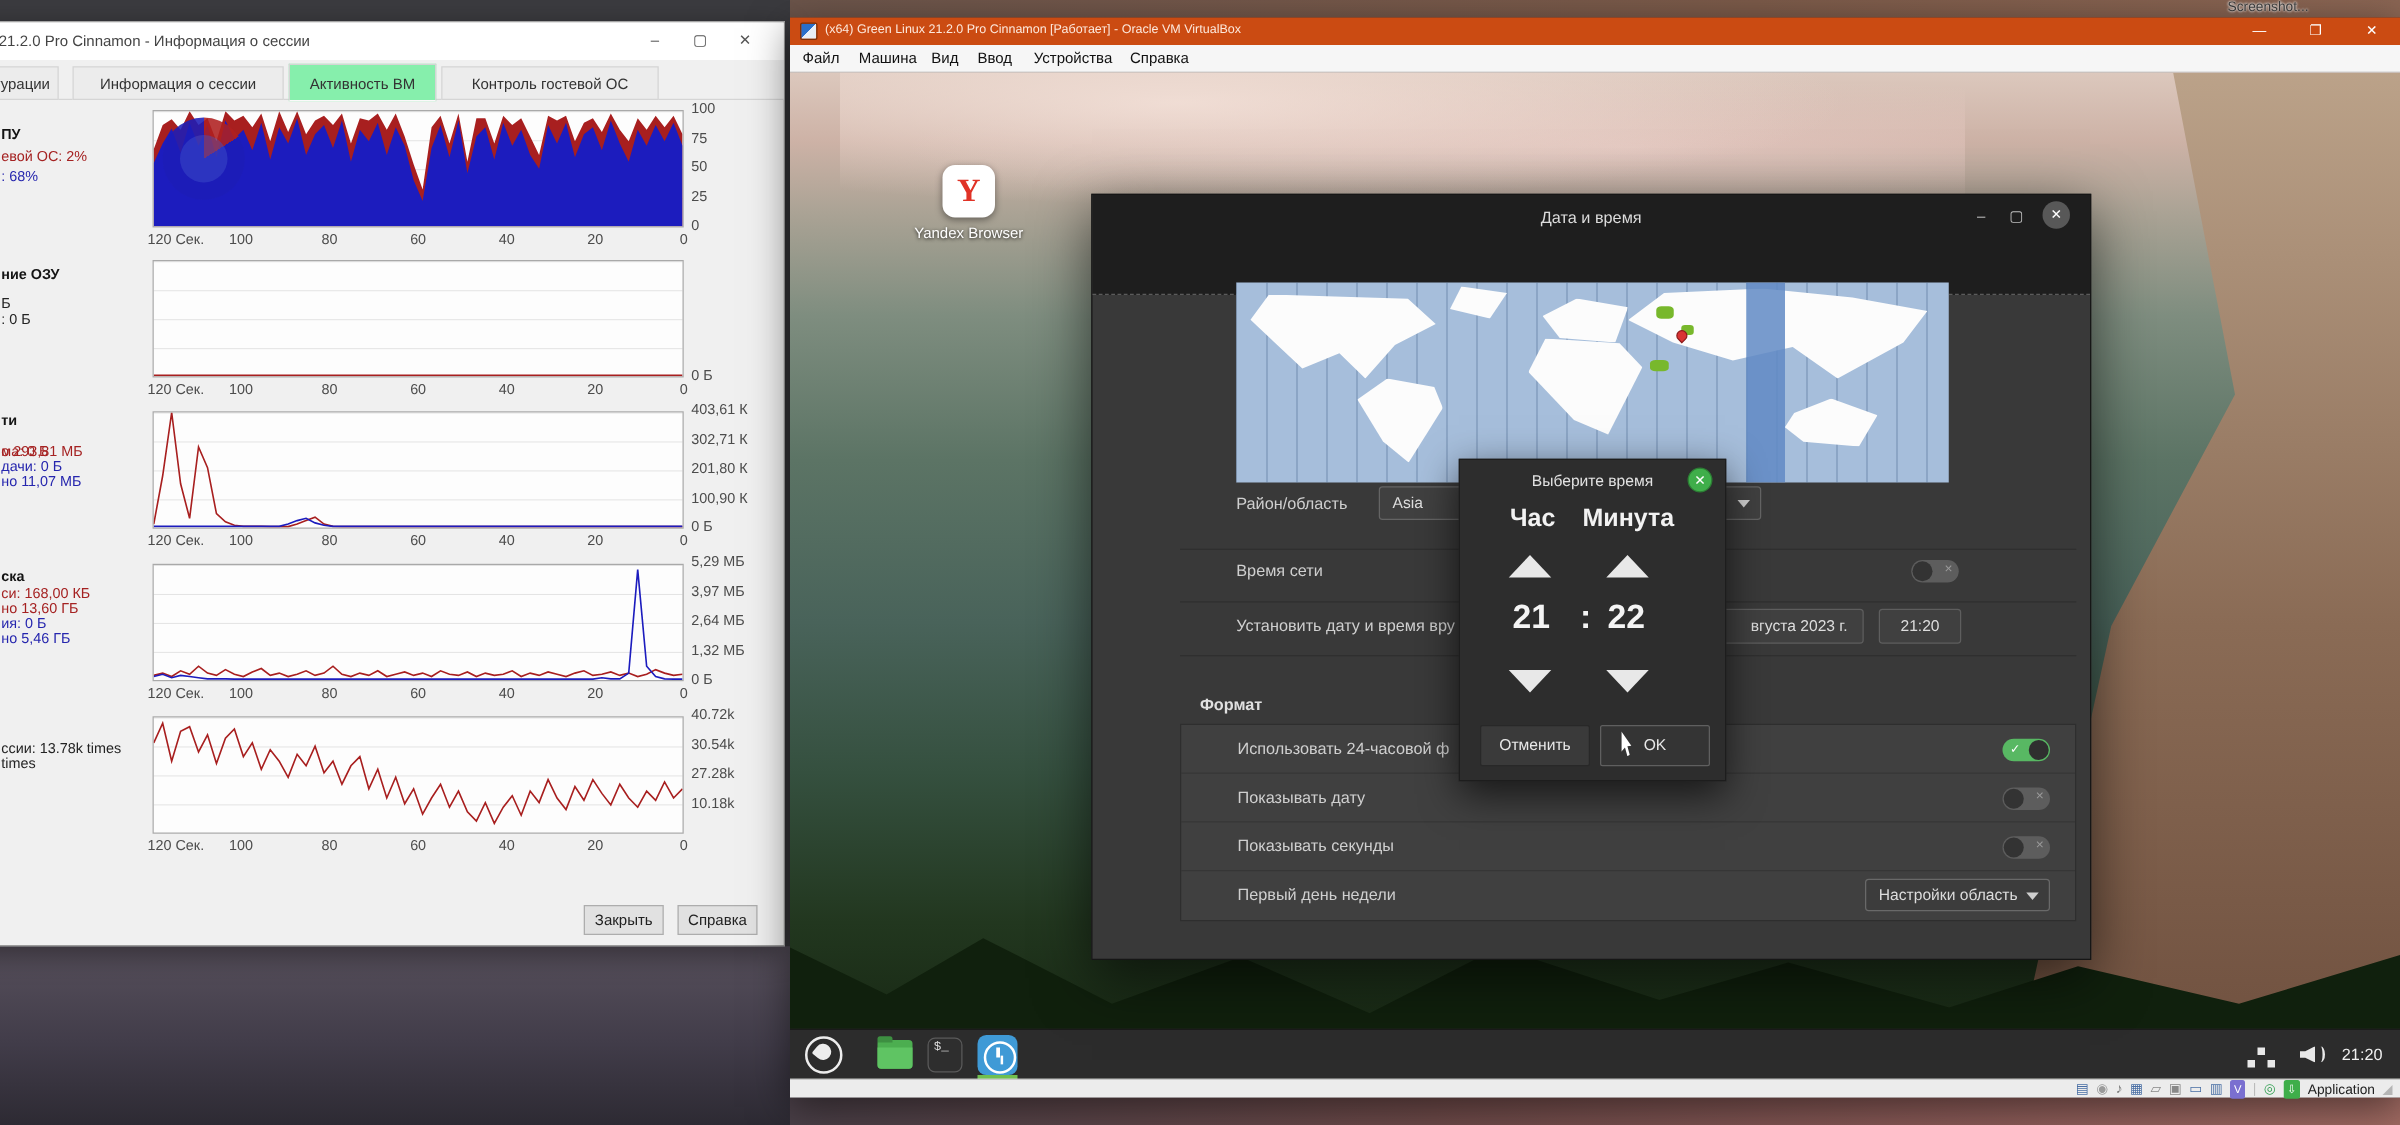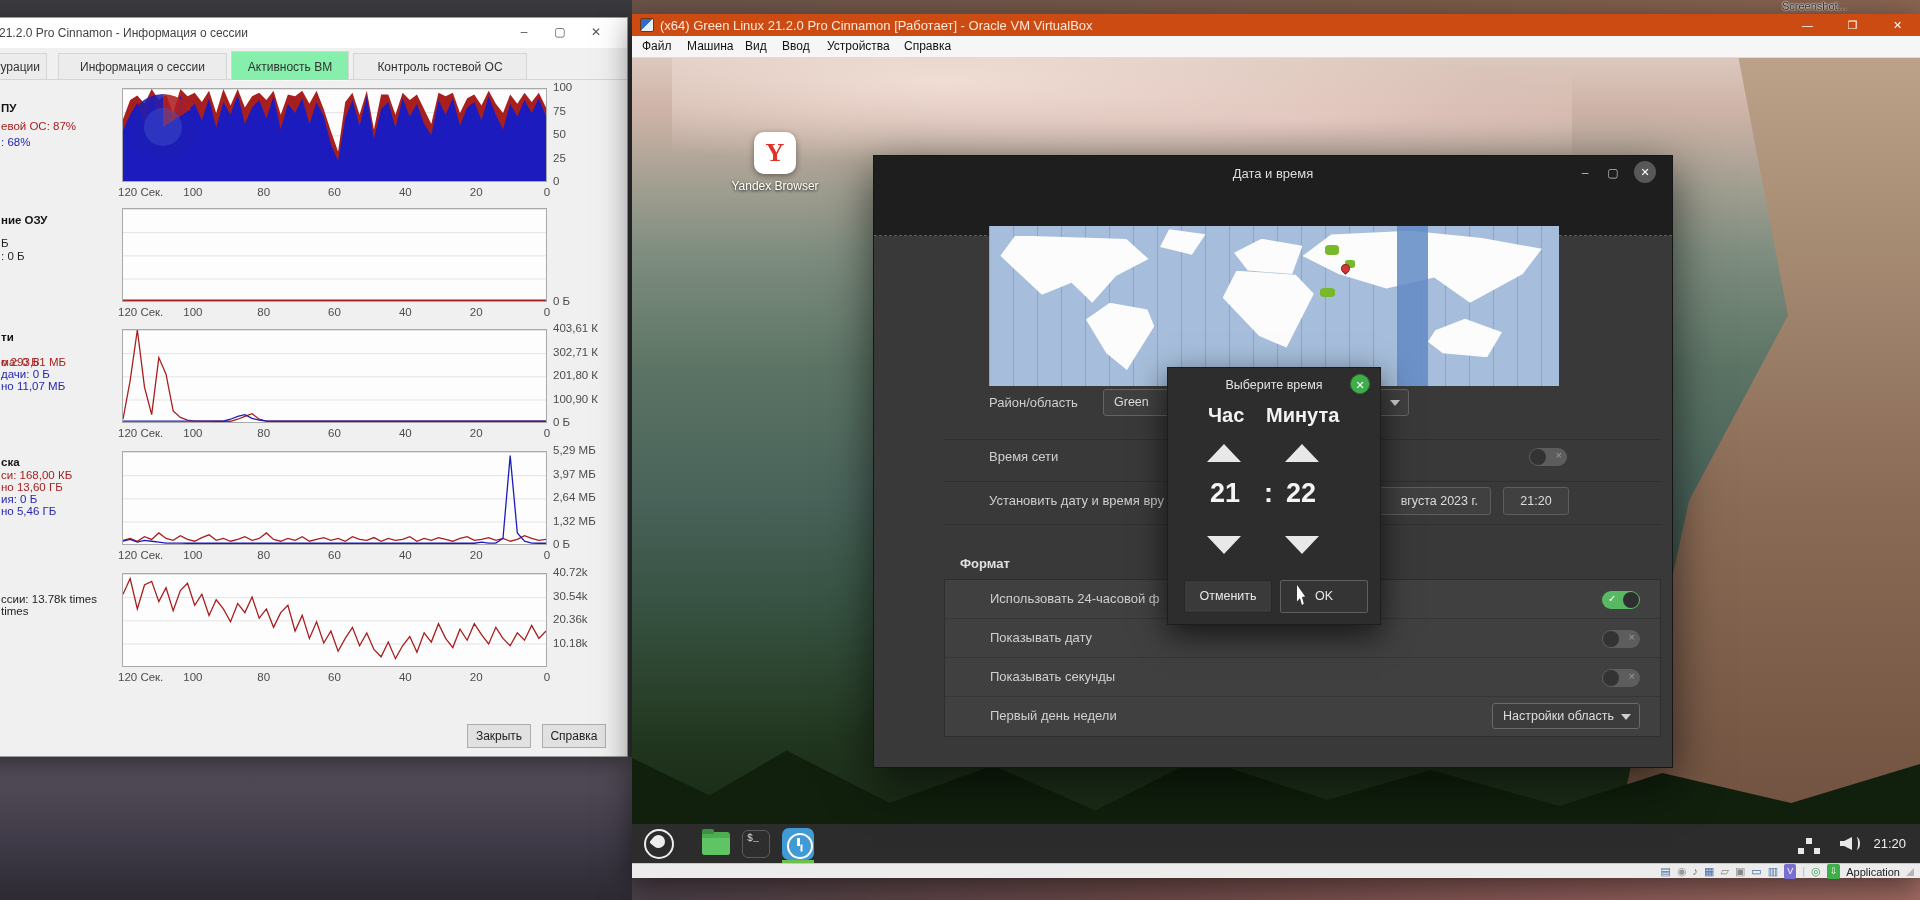--- a/index.html
+++ b/index.html
@@ -45,21 +45,21 @@
   #donut { left:171px; top:76px; width:66px; height:66px; border-radius:50%;
     background:conic-gradient(#b02020 0 16%, #1d1db8 16% 100%); opacity:.88; }
   #donut::after { content:""; position:absolute; left:14px; top:14px; width:38px; height:38px;
     border-radius:50%; background:rgba(70,90,205,.45); }
   .sbtn { position:absolute; width:64px; height:24px; background:#e1e1e1; border:1px solid #adadad;
     font-size:12px; color:#222; text-align:center; line-height:22px; }
 
   
   #vmwin { left:632px; top:14px; width:1288px; height:864px; box-shadow:0 8px 30px rgba(0,0,0,.5); }
   #vm-titlebar { position:absolute; left:0; top:0; width:100%; height:22px; background:#cb4b12; }
-  #vm-title { position:absolute; left:28px; top:4px; color:#fde8dc; font-size:13px; white-space:nowrap; }
+  #vm-title { position:absolute; left:28px; top:4px; color:#fde8dc; font-size:10px; white-space:nowrap; }
   #vm-appicon { position:absolute; left:8px; top:4px; width:14px; height:14px; border-radius:2px;
     background:linear-gradient(135deg,#2a6fc9 50%,#e8eef5 50%); border:1px solid #7c3008; }
   .vm-wbtn { position:absolute; top:0; width:45px; height:22px; color:#fff; font-size:11px;
     text-align:center; line-height:22px; }
   #vm-menubar { position:absolute; left:0; top:22px; width:100%; height:22px; background:#f6f6f6;
     border-bottom:1px solid #dcdcdc; }
   .vm-menu-item { position:absolute; top:3px; font-size:12px; color:#111; }
   #vm-screen { position:absolute; left:0; top:44px; width:1288px; height:805px; overflow:hidden;
     background:linear-gradient(180deg,#dcc8bd 0,#cdb2a6 55px,#a9a294 115px,#7e8d7f 195px,
       #5c7465 310px,#49635a 440px,#35503f 560px,#22371f 680px,#142310 805px); }
@@ -217,21 +217,21 @@
       <span class="wbtn" style="left:619px">✕</span>
     </div>
     <div class="tabbar">
       <span class="tab" style="left:0;width:88px;text-align:right;padding-right:6px">гурации</span>
       <span class="tab" style="left:99px;width:169px">Информация о сессии</span>
       <span class="tab sel" style="left:272px;width:118px">Активность ВМ</span>
       <span class="tab" style="left:394px;width:174px">Контроль гостевой ОС</span>
     </div>
 
     <div class="metric b" style="top:84px">ПУ</div>
-    <div class="metric m-red" style="top:102px">евой ОС: 87%</div>
+    <div class="metric m-red" style="top:102px">евой ОС: 2%</div>
     <div class="metric m-blue" style="top:118px">: 68%</div>
 
     <div class="metric b" style="top:196px">ние ОЗУ</div>
     <div class="metric m-dark" style="top:219px">Б</div>
     <div class="metric m-dark" style="top:232px">: 0 Б</div>
 
     <div class="metric b" style="top:313px">ти</div>
     <div class="metric m-red" style="top:338px">ма: 0 Б</div>
     <div class="metric m-red" style="top:338px">о 293,81 МБ</div>
     <div class="metric m-blue" style="top:350px">дачи: 0 Б</div>
@@ -335,21 +335,21 @@
       </div>
 
     <div class="chart" style="top:555px">
         <svg viewBox="0 0 100 100" preserveAspectRatio="none">
           <polyline points="0.00,22.00 1.69,5.00 3.39,38.00 5.08,12.00 6.78,8.00 8.47,30.00 10.17,15.00 11.86,40.00 13.56,18.00 15.25,10.00 16.95,34.00 18.64,22.00 20.34,45.00 22.03,28.00 23.73,38.00 25.42,52.00 27.12,32.00 28.81,42.00 30.51,25.00 32.20,48.00 33.90,38.00 35.59,58.00 37.29,42.00 38.98,34.00 40.68,62.00 42.37,45.00 44.07,70.00 45.76,52.00 47.46,75.00 49.15,62.00 50.85,84.00 52.54,70.00 54.24,58.00 55.93,78.00 57.63,64.00 59.32,82.00 61.02,90.00 62.71,74.00 64.41,92.00 66.10,78.00 67.80,68.00 69.49,85.00 71.19,64.00 72.88,74.00 74.58,54.00 76.27,70.00 77.97,80.00 79.66,60.00 81.36,72.00 83.05,54.00 84.75,66.00 86.44,76.00 88.14,58.00 89.83,70.00 91.53,78.00 93.22,64.00 94.92,72.00 96.61,56.00 98.31,70.00 100.00,62.00 " fill="none" stroke="#a81f1f" stroke-width="1.3" vector-effect="non-scaling-stroke"></polyline>
         </svg>
       </div>
     <div class="ycol" style="top:555px">
         <div class="ylab" style="top: calc(0% - 7px);">40.72k</div>
         <div class="ylab" style="top: calc(25% - 7px);">30.54k</div>
-        <div class="ylab" style="top: calc(50% - 7px);">20.36k</div>
+        <div class="ylab" style="top: calc(50% - 7px);">27.28k</div>
         <div class="ylab" style="top: calc(75% - 7px);">10.18k</div>
       </div>
     <div class="xrow" style="top:651px">
         <div class="xlab" style="left: -4px;">120 Сек.</div>
         <div class="xlab" style="left: 16.6667%; transform: translateX(-50%);">100</div>
         <div class="xlab" style="left: 33.3333%; transform: translateX(-50%);">80</div>
         <div class="xlab" style="left: 50%; transform: translateX(-50%);">60</div>
         <div class="xlab" style="left: 66.6667%; transform: translateX(-50%);">40</div>
         <div class="xlab" style="left: 83.3333%; transform: translateX(-50%);">20</div>
         <div class="xlab" style="left: 100%; transform: translateX(-50%);">0</div>
@@ -404,21 +404,21 @@
       <div class="land" style="left:77%;top:58%;width:13%;height:24%;clip-path:polygon(10% 30%,50% 0,100% 35%,80% 100%,20% 90%,0 60%)"></div>
       <div id="tz-band"></div>
       <div class="green-blob" style="left:59%;top:12%;width:14px;height:10px"></div>
       <div class="green-blob" style="left:62.5%;top:21%;width:10px;height:8px"></div>
       <div class="green-blob" style="left:58%;top:39%;width:15px;height:9px"></div>
       <div id="map-pin"></div>
     </div>
 
     <div class="dlg-label" style="top:239px">Район/область</div>
     <div id="region-combo">
-      <span>Green</span>
+      <span>Asia</span>
       <span class="arr"></span>
     </div>
 
     <div class="dlg-row-line" style="top:283px"></div>
     <div class="dlg-label" style="top:293px">Время сети</div>
     <div class="toggle off" style="left:655px;top:292px"></div>
     <div class="dlg-row-line" style="top:325px"></div>
 
     <div class="dlg-label" style="top:337px">Установить дату и время вру</div>
     <div class="dlg-btn" style="left:382px;top:331px;width:235px;height:28px;line-height:26px;text-align:right;padding-right:12px">вгуста 2023 г.</div>

